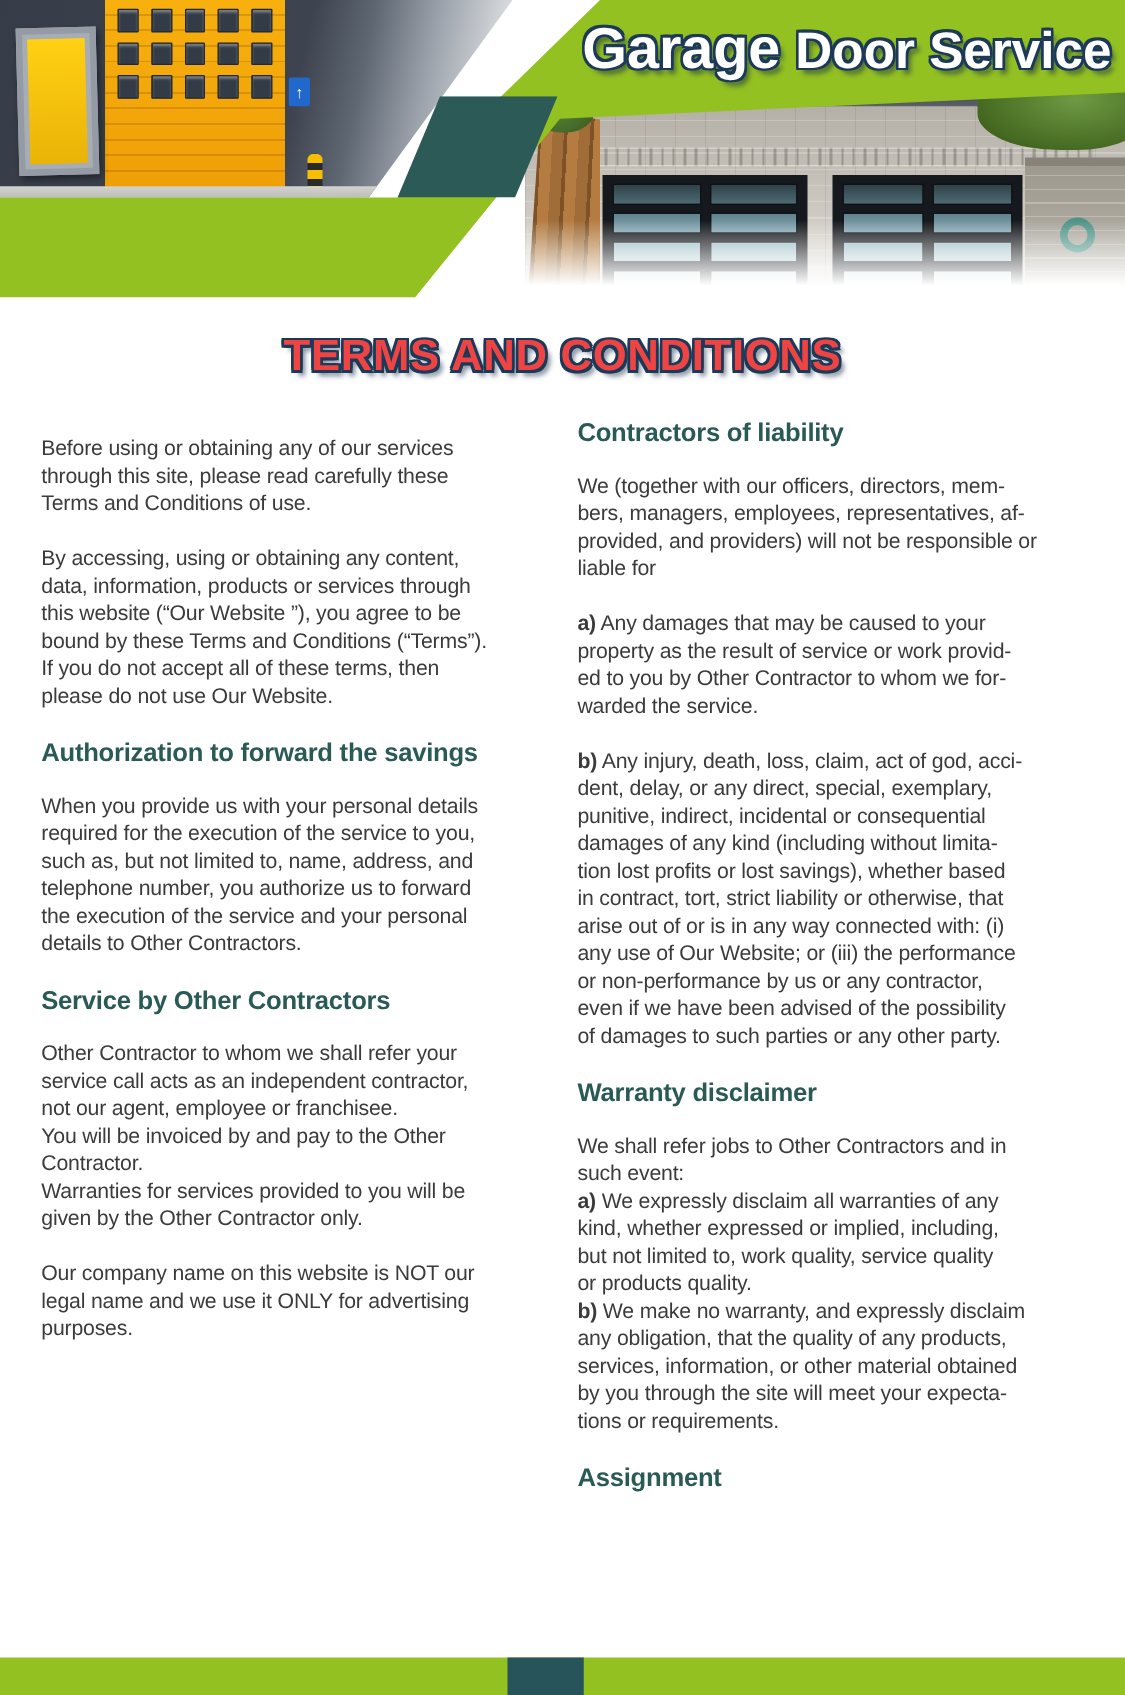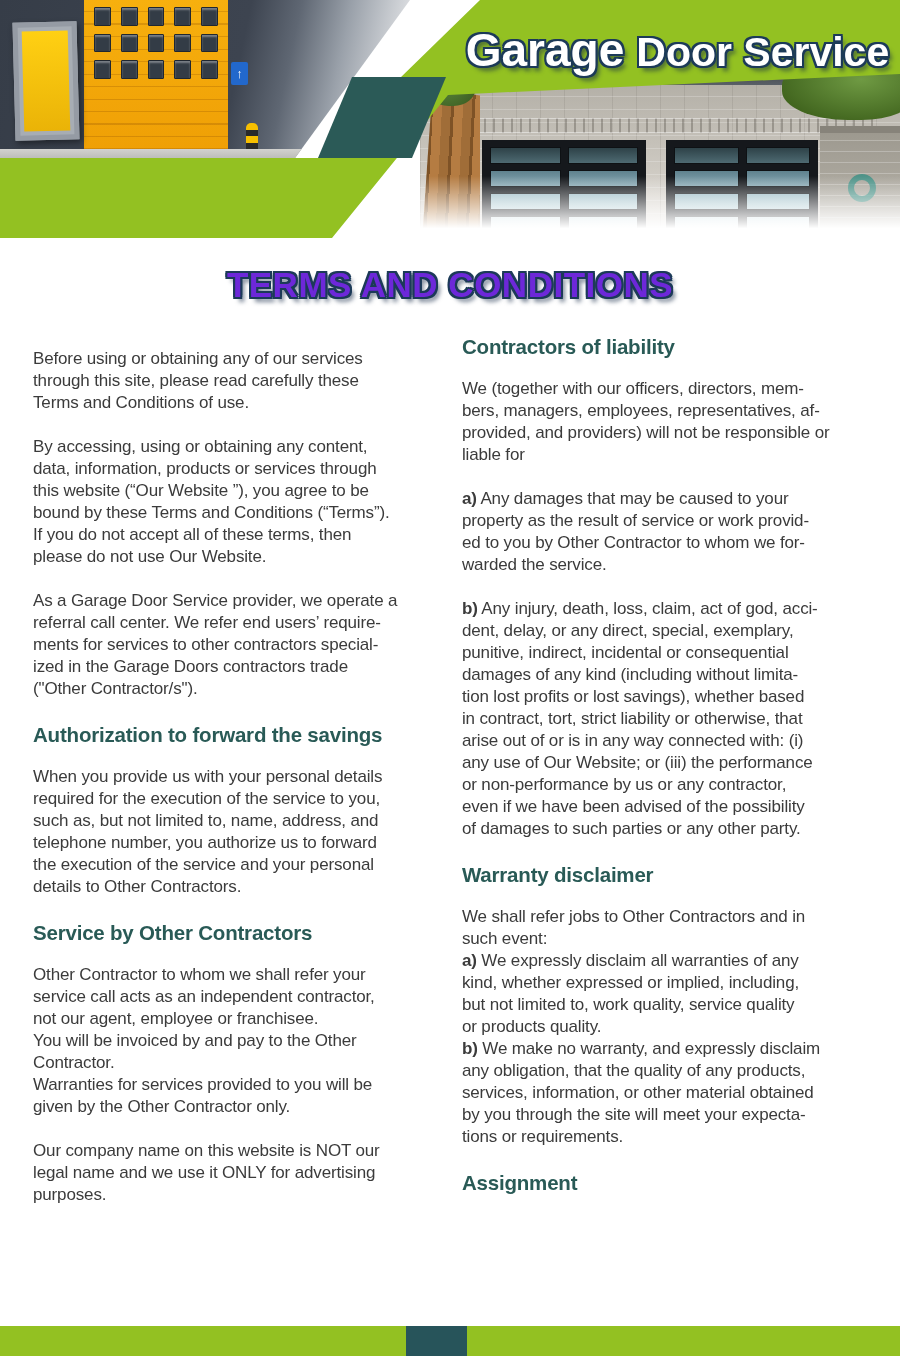--- a/index.html
+++ b/index.html
@@ -98,37 +98,37 @@
     background:linear-gradient(180deg,rgba(255,255,255,0),#fff 82%);}
 
   
   .green-swoosh{position:absolute;inset:0;background:var(--lime-green);
     clip-path:polygon(480px 0,900px 0,900px 74px,448px 95px,332px 238px,0 238px,0 158px,318px 158px);}
   .teal-shape{position:absolute;inset:0;background:var(--dark-teal);
     clip-path:polygon(352px 77px,446px 77px,412px 158px,318px 158px);}
 
   
   .logo{position:absolute;top:12px;left:460px;width:435px;text-align:center;
-    color:#fff;font-weight:bold;white-space:nowrap;line-height:52px;margin-top:12px;}
+    color:#fff;font-weight:bold;white-space:nowrap;line-height:52px;}
   .logo .outline, .title-text{
     text-shadow:
       -2px -2px 0 var(--navy-outline), 2px -2px 0 var(--navy-outline),
       -2px  2px 0 var(--navy-outline), 2px  2px 0 var(--navy-outline),
       -2px  0   0 var(--navy-outline), 2px  0   0 var(--navy-outline),
        0   -2px 0 var(--navy-outline), 0    2px 0 var(--navy-outline),
        4px 5px 4px rgba(20,40,70,.55);
   }
   .logo-garage{font-size:46px;}
   .logo-rest{font-size:41px;margin-left:12px;}
 
   
   .title-wrap{padding-top:21px;}
   h1.title-text{
     margin:0 0 26px;text-align:center;font-size:35px;line-height:47px;
-    color:#6d28d9;font-weight:bold;letter-spacing:.5px;
+    color:#ef4444;font-weight:bold;letter-spacing:.5px;
   }
 
   
   .content{display:flex;padding:0 33px;gap:21px;}
   .col{width:415px;}
   .col-right{width:412px;}
   .content p{
     margin:14px 0 22px;font-size:17px;line-height:22px;color:var(--body-text);
     white-space:pre-line;letter-spacing:-.15px;
   }
@@ -222,25 +222,20 @@
   <div class="col">
       <p><span>Before using or obtaining any of our services
 through this site, please read carefully these
 Terms and Conditions of use.</span></p>
       <p><span>By accessing, using or obtaining any content,
 data, information, products or services through
 this website (“Our Website ”), you agree to be
 bound by these Terms and Conditions (“Terms”).
 If you do not accept all of these terms, then
 please do not use Our Website.</span></p>
-      <p><span>As a Garage Door Service provider, we operate a
-referral call center. We refer end users’ require-
-ments for services to other contractors special-
-ized in the Garage Doors contractors trade
-("Other Contractor/s").</span></p>
       <h2><span>Authorization to forward the savings</span></h2>
       <p><span>When you provide us with your personal details
 required for the execution of the service to you,
 such as, but not limited to, name, address, and
 telephone number, you authorize us to forward
 the execution of the service and your personal
 details to Other Contractors.</span></p>
       <h2><span>Service by Other Contractors</span></h2>
       <p><span>Other Contractor to whom we shall refer your
 service call acts as an independent contractor,

